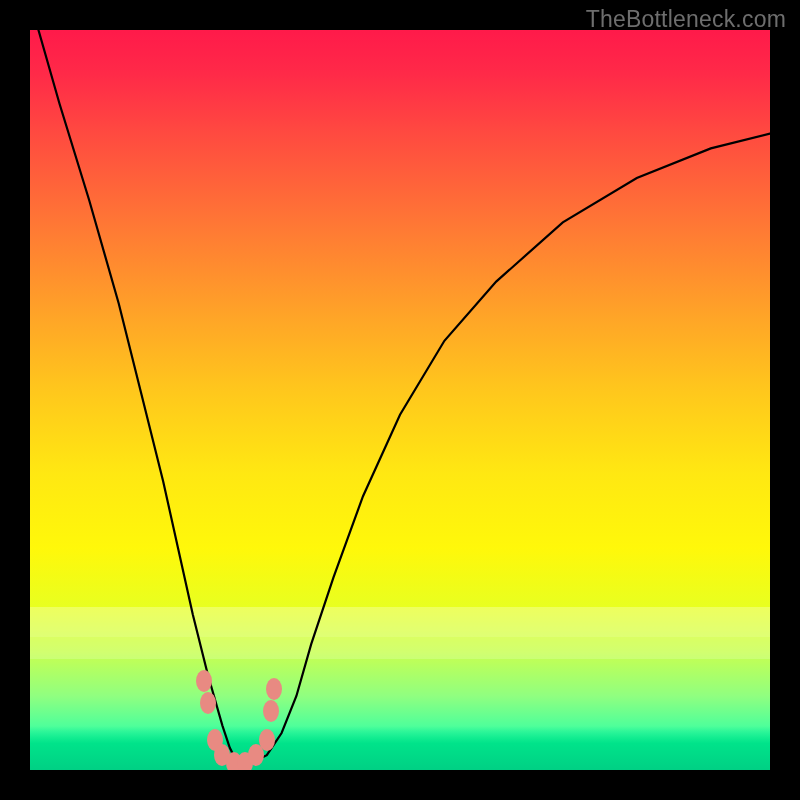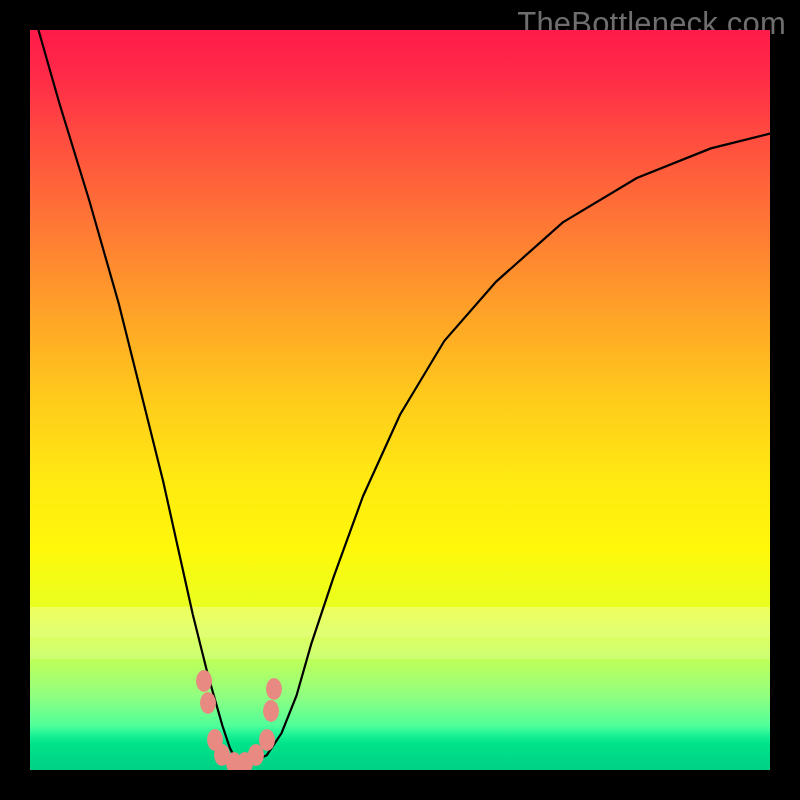--- a/index.html
+++ b/index.html
@@ -46,21 +46,21 @@
   }
   svg.curve {
     position: absolute;
     left: 0; top: 0; width: 100%; height: 100%;
   }
   .watermark {
     position: absolute;
     top: 6px;
     right: 14px;
     color: #6e6e6e;
-    font-size: 31px;
+    font-size: 23px;
     font-weight: 500;
     letter-spacing: 0.2px;
   }
   .blob {
     position: absolute;
     background: #e88a82;
     border-radius: 50% / 50%;
   }
 </style>
 </head>

